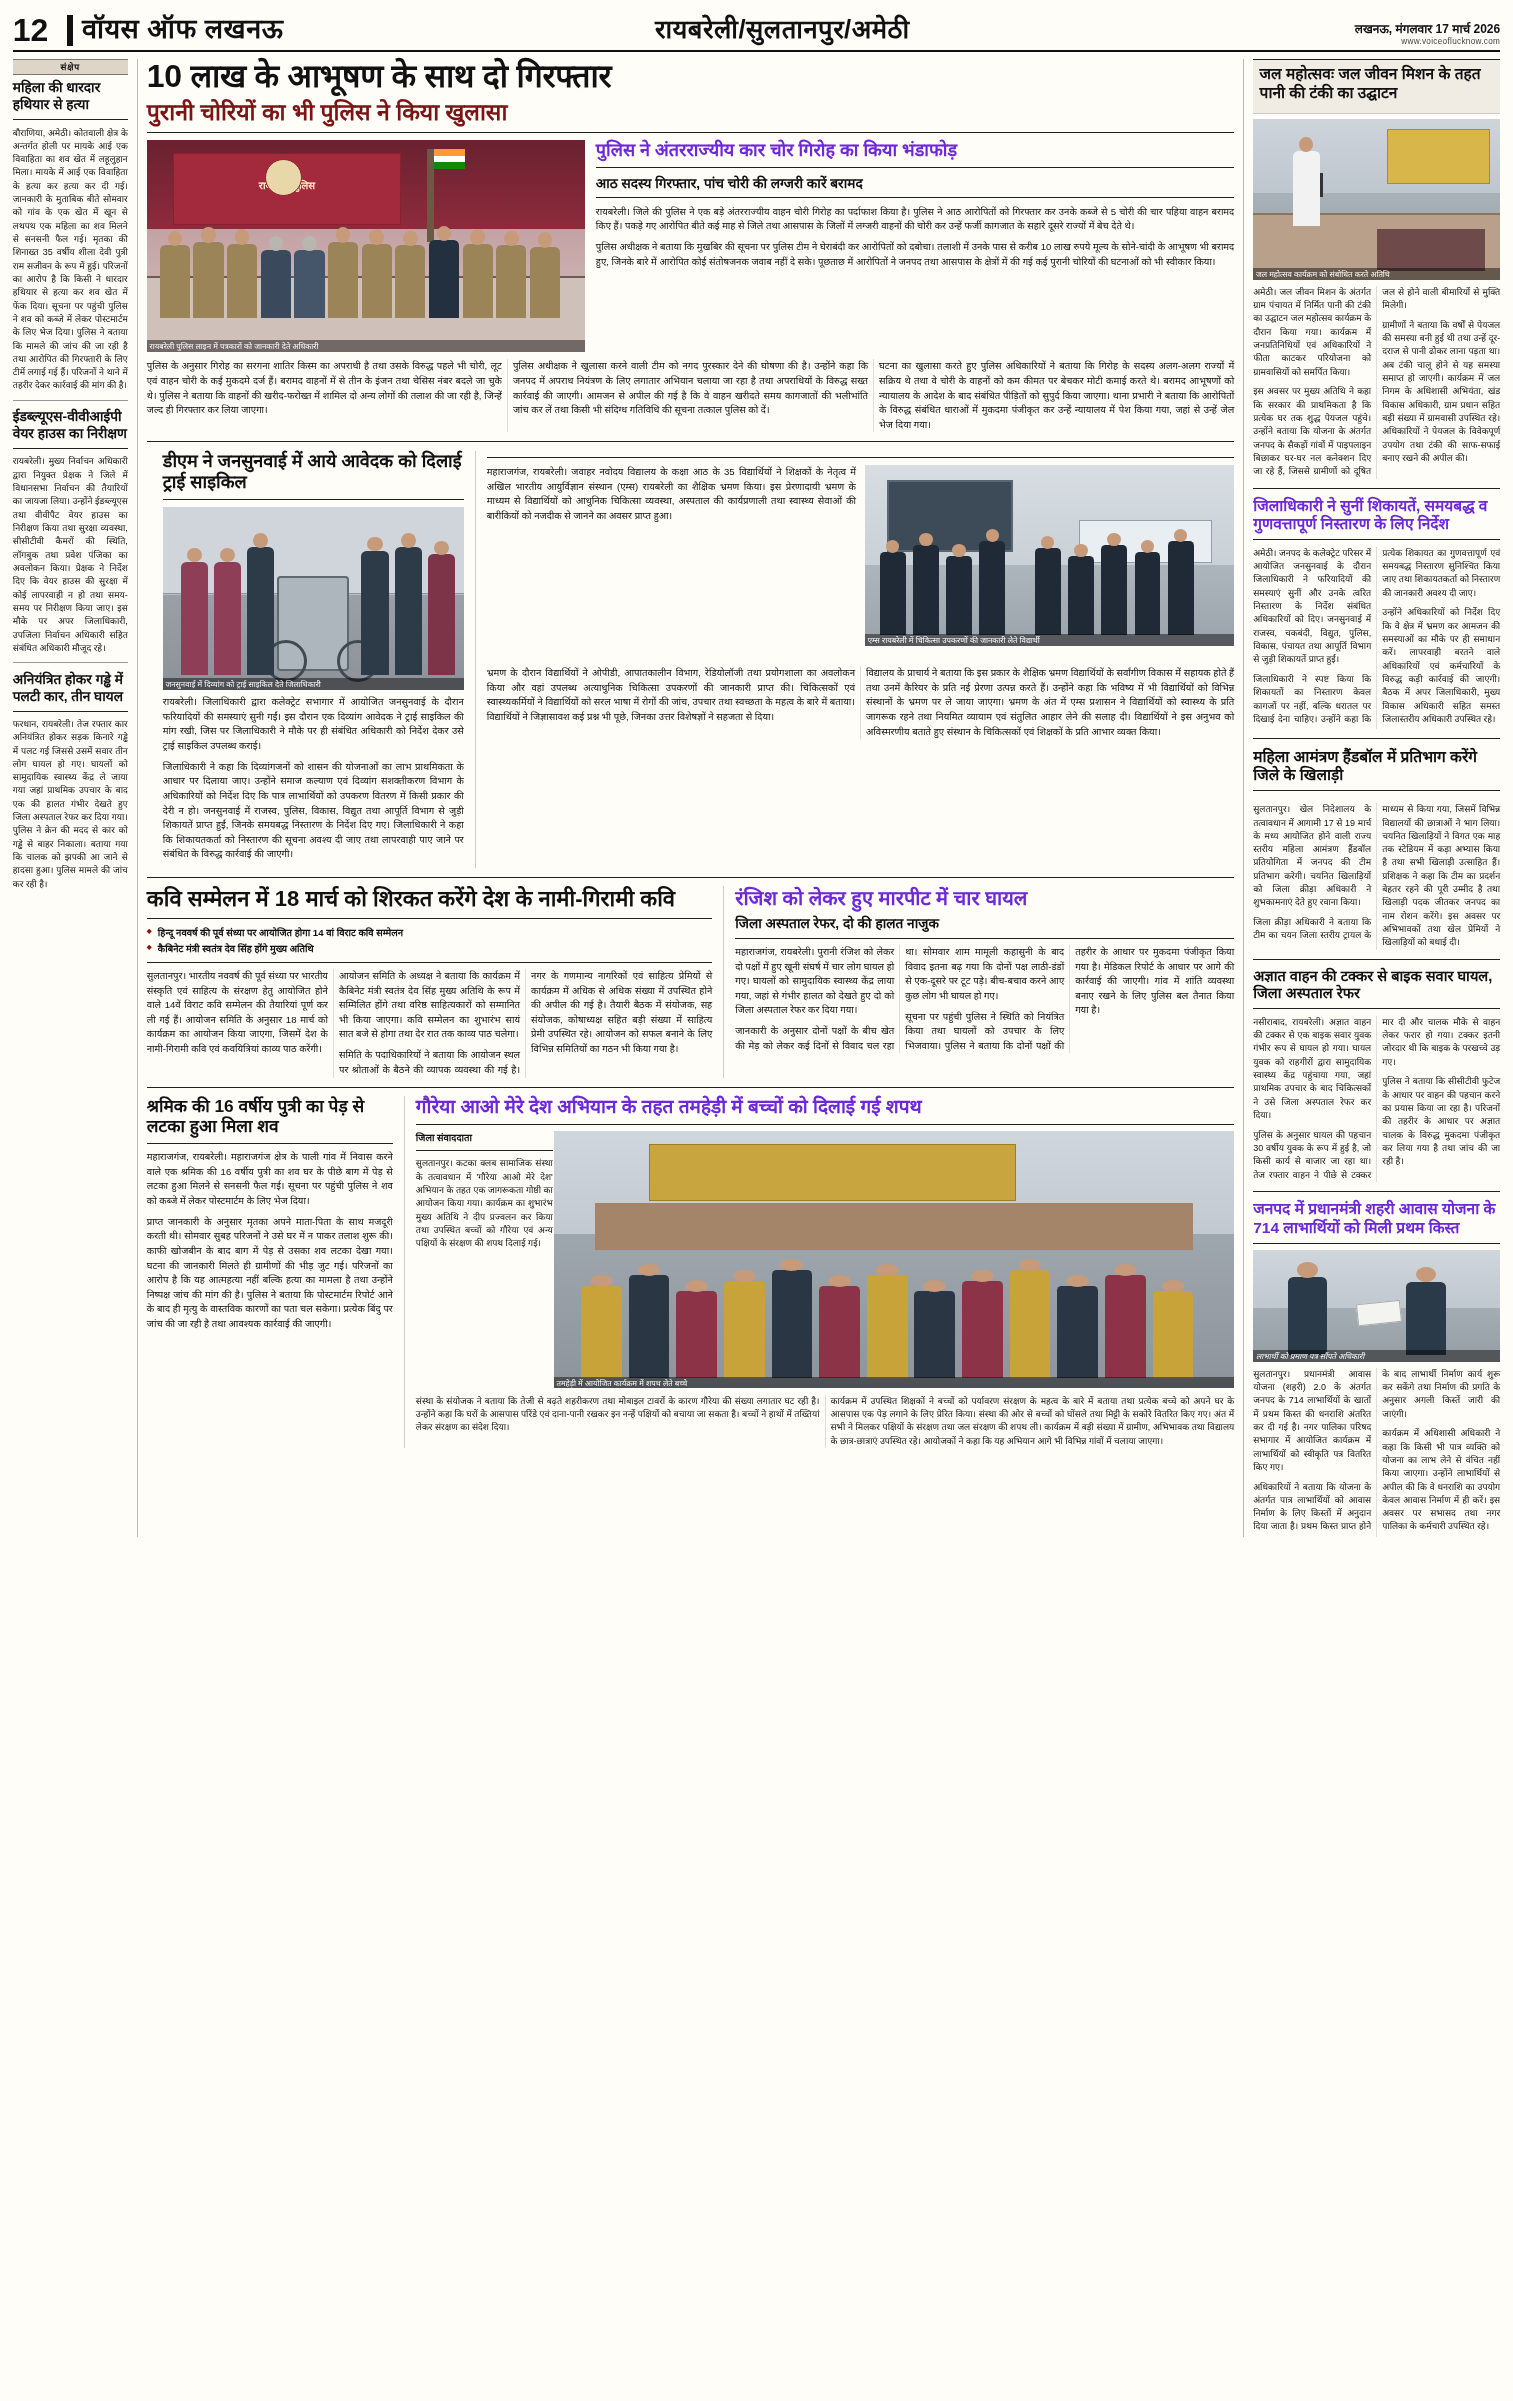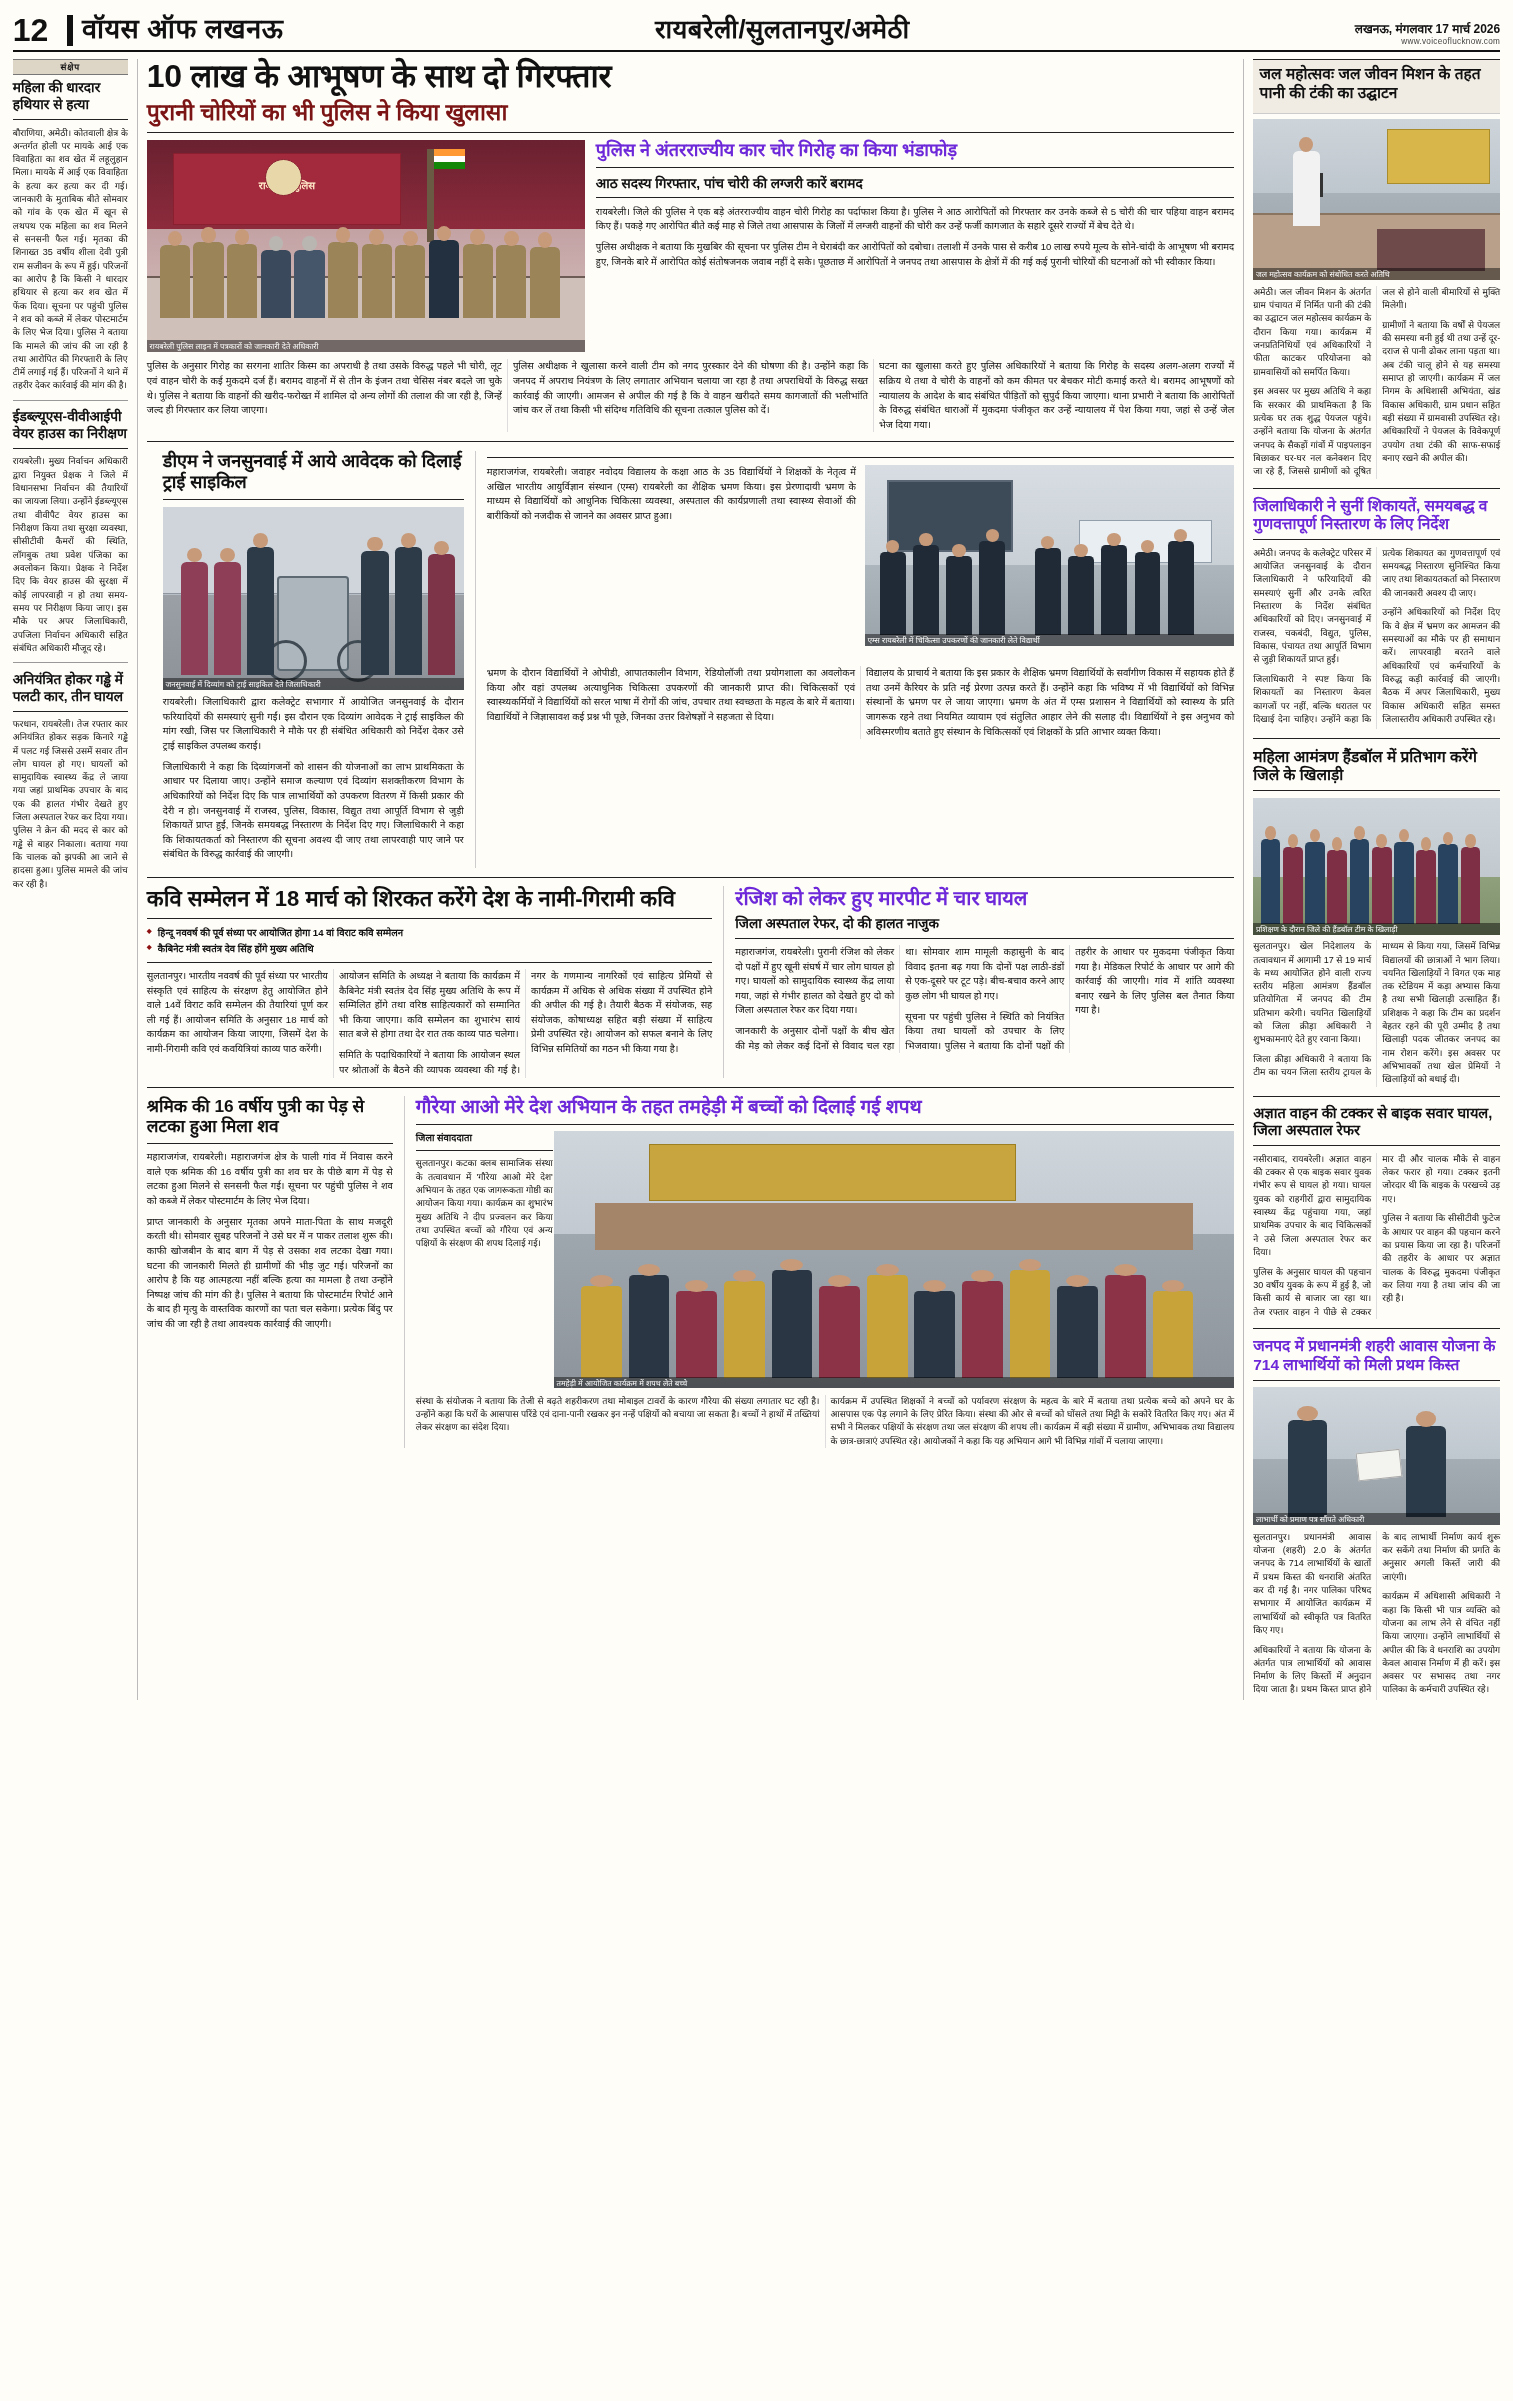--- a/index.html
+++ b/index.html
@@ -98,21 +98,21 @@
 
   
   .ph-oath { height:257px; background:linear-gradient(#cfd6dc 0%, #c2c9d0 40%, #9fa7ae 40%, #8d949b 100%); }
   .ph-oath .banner { position:absolute; left:14%; top:5%; width:54%; height:22%; background:#c9a53f; border:1.8px solid #9c7e23; }
   .ph-oath .stagerow { position:absolute; left:6%; right:6%; top:28%; height:18%; background:#a5856a; }
   .ph-oath .kid { position:absolute; bottom:4%; width:6%; height:36%; background:#2a3644; border-radius:4.6px 4.6px 0 0; }
   .ph-oath .kid.y { background:#c8a33a; } .ph-oath .kid.r { background:#8c3348; }
   .ph-oath .kid:before { content:""; position:absolute; left:22%; top:-11px; width:56%; height:12px; border-radius:50%; background:#c79a7a; }
 
   
-  .ph-pmay { height:138px; background:linear-gradient(#cfd6dc 0%, #c0c8cf 52%, #a5adb4 52%, #959da4 100%); }
+  .ph-pmay { height:112px; background:linear-gradient(#cfd6dc 0%, #c0c8cf 52%, #a5adb4 52%, #959da4 100%);font-style:italic; }
   .ph-pmay .p { position:absolute; bottom:6%; width:16%; height:70%; background:#2b3a49; border-radius:5.5px 5.5px 0 0; }
   .ph-pmay .p:before { content:""; position:absolute; left:24%; top:-14.6px; width:52%; height:15.5px; border-radius:50%; background:#c79a7a; }
   .ph-pmay .paper { position:absolute; left:42%; bottom:34%; width:18%; height:20%; background:#f3f3ef; border:0.9px solid #aaa; transform:rotate(-6deg); }
 
   .bul { list-style:none; margin:0 0 5.5px 0; padding:0; }
   .bul li { font-size:9.6px; line-height:1.45; padding-left:11px; position:relative; margin-bottom:2.7px; font-weight:bold; }
   .bul li:before { content:"\25C6"; position:absolute; left:0; top:0; font-size:6.4px; color:#8d1111; }
 
   .sep { border-top:1.8px solid #222; margin:9px 0 8.2px 0; }
   .sep-thin { border-top:0.9px solid #999; margin:7.3px 0 7.3px 0; }
@@ -383,33 +383,20 @@
           <p class="t small">जिलाधिकारी ने स्पष्ट किया कि शिकायतों का निस्तारण केवल कागजों पर नहीं, बल्कि धरातल पर दिखाई देना चाहिए। उन्होंने कहा कि प्रत्येक शिकायत का गुणवत्तापूर्ण एवं समयबद्ध निस्तारण सुनिश्चित किया जाए तथा शिकायतकर्ता को निस्तारण की जानकारी अवश्य दी जाए।</p>
           <p class="t small">उन्होंने अधिकारियों को निर्देश दिए कि वे क्षेत्र में भ्रमण कर आमजन की समस्याओं का मौके पर ही समाधान करें। लापरवाही बरतने वाले अधिकारियों एवं कर्मचारियों के विरुद्ध कड़ी कार्रवाई की जाएगी। बैठक में अपर जिलाधिकारी, मुख्य विकास अधिकारी सहित समस्त जिलास्तरीय अधिकारी उपस्थित रहे।</p>
         </div>
       </div>
 
       <div class="sep"></div>
 
       <div>
         <h3 class="hd" style="font-size:15.5px;">महिला आमंत्रण हैंडबॉल में प्रतिभाग करेंगे जिले के खिलाड़ी</h3>
         <div class="hl"></div>
-        <div class="photo ph-team">
-          <div class="pl" style="left:3%"></div>
-          <div class="pl w" style="left:12%; height:56%"></div>
-          <div class="pl" style="left:21%; height:60%"></div>
-          <div class="pl w" style="left:30%; height:54%"></div>
-          <div class="pl" style="left:39%; height:62%"></div>
-          <div class="pl w" style="left:48%; height:56%"></div>
-          <div class="pl" style="left:57%; height:60%"></div>
-          <div class="pl w" style="left:66%; height:54%"></div>
-          <div class="pl" style="left:75%; height:58%"></div>
-          <div class="pl w" style="left:84%; height:56%"></div>
-          <div class="cap">प्रशिक्षण के दौरान जिले की हैंडबॉल टीम के खिलाड़ी</div>
-        </div>
         <div style="height:5.5px"></div>
         <div class="cols2">
           <p class="t small">सुलतानपुर। खेल निदेशालय के तत्वावधान में आगामी 17 से 19 मार्च के मध्य आयोजित होने वाली राज्य स्तरीय महिला आमंत्रण हैंडबॉल प्रतियोगिता में जनपद की टीम प्रतिभाग करेगी। चयनित खिलाड़ियों को जिला क्रीड़ा अधिकारी ने शुभकामनाएं देते हुए रवाना किया।</p>
           <p class="t small">जिला क्रीड़ा अधिकारी ने बताया कि टीम का चयन जिला स्तरीय ट्रायल के माध्यम से किया गया, जिसमें विभिन्न विद्यालयों की छात्राओं ने भाग लिया। चयनित खिलाड़ियों ने विगत एक माह तक स्टेडियम में कड़ा अभ्यास किया है तथा सभी खिलाड़ी उत्साहित हैं। प्रशिक्षक ने कहा कि टीम का प्रदर्शन बेहतर रहने की पूरी उम्मीद है तथा खिलाड़ी पदक जीतकर जनपद का नाम रोशन करेंगे। इस अवसर पर अभिभावकों तथा खेल प्रेमियों ने खिलाड़ियों को बधाई दी।</p>
         </div>
       </div>
 
       <div class="sep"></div>
 
       <div>

